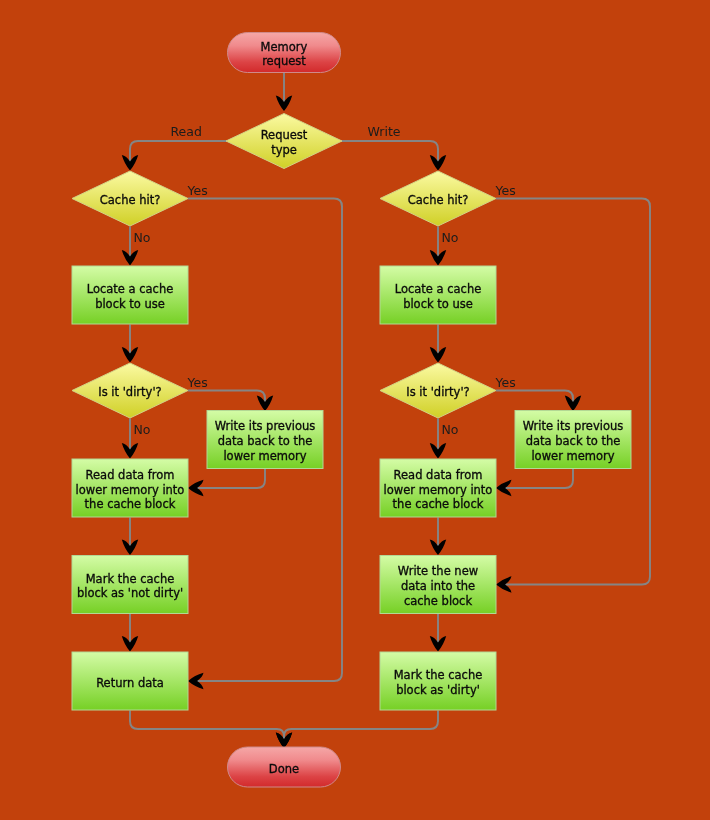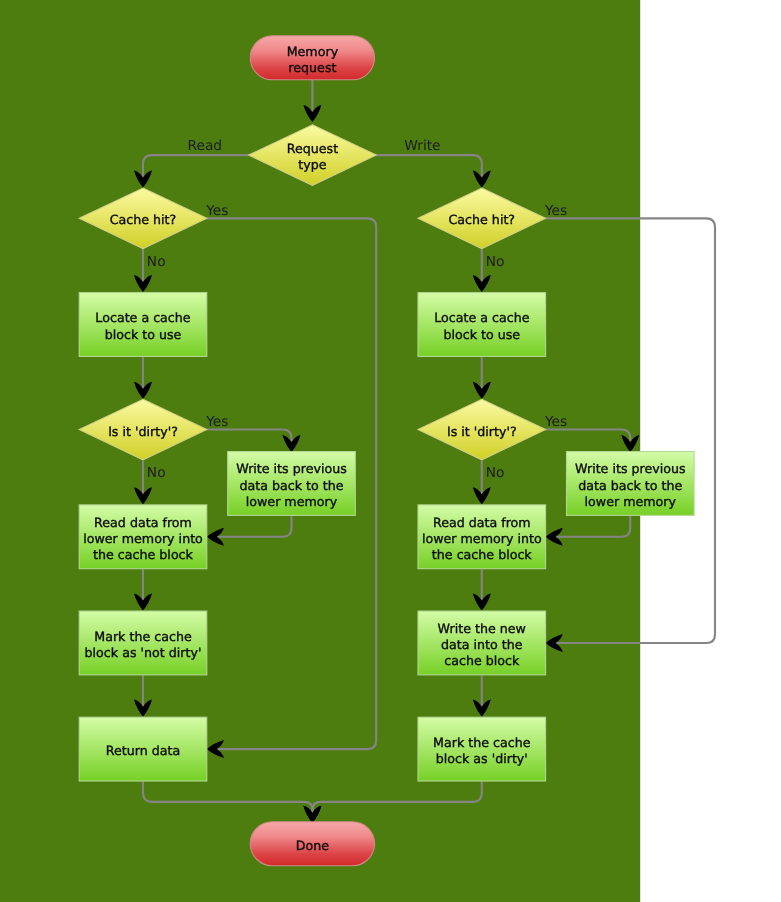--- a/index.html
+++ b/index.html
@@ -1,18 +1,18 @@
 <!DOCTYPE html>
 <html><head>
 <meta charset="utf-8">
 <title>Cache memory request flowchart</title>
 <style>
   html,body{margin:0;padding:0;background:#ffffff;}
   body{width:710px;height:820px;overflow:hidden;font-family:"Liberation Sans",sans-serif;}
-  #stage{position:relative;width:582px;height:820px;background:#4d7c0f;}
+  #stage{position:relative;width:710px;height:820px;background:#c2410c;}
   svg#flow{position:absolute;left:0;top:0;width:710px;height:820px;display:block;}
   .nodetext{font-family:"DejaVu Sans",sans-serif;font-size:11.5px;fill:#0a0a0a;stroke:#0a0a0a;stroke-width:0.32;paint-order:stroke fill;text-anchor:middle;}
   .edgelabel{font-family:"DejaVu Sans",sans-serif;font-size:12.5px;fill:#1c1c1c;text-anchor:start;}
   .edge{fill:none;stroke:#858585;stroke-width:1.95;}
   .arrowhead{fill:#000000;}
   .n-term{fill:url(#gTerm);stroke:#cf8a8a;stroke-width:1;}
   .n-dec{fill:url(#gDec);stroke:#d2d185;stroke-width:1;}
   .n-proc{fill:url(#gProc);stroke:#b3d894;stroke-width:1;}
 </style>
 </head>

